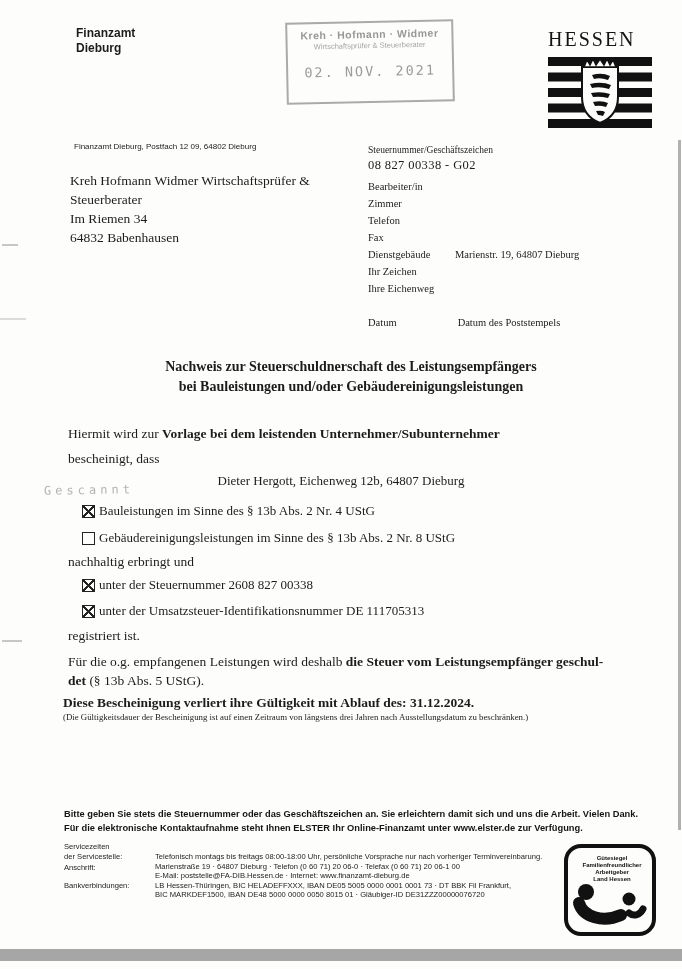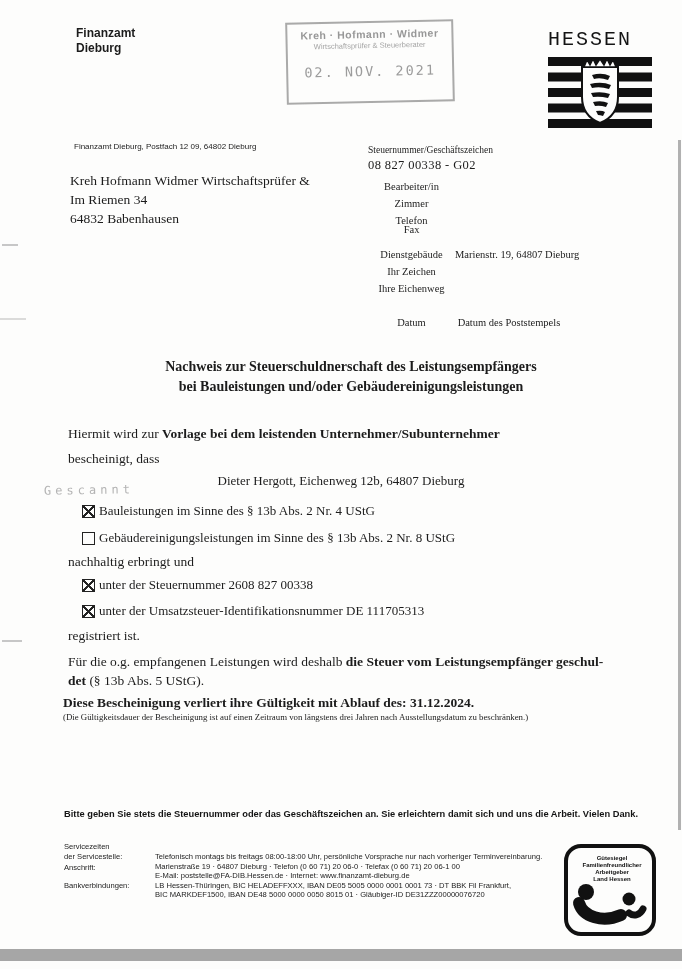--- a/index.html
+++ b/index.html
@@ -17,31 +17,31 @@
   .stamp-box{
     left:286px; top:21px; width:168px; height:82px;
     border:2px solid #a3a3a3; transform:rotate(-1.2deg);
     color:#8f8f8f; text-align:center; box-sizing:border-box; padding-top:5px;
     opacity:.92;
   }
   .stamp-name{font-family:"Liberation Sans",sans-serif; font-weight:bold; font-size:10.5px; letter-spacing:.5px;}
   .stamp-sub{font-family:"Liberation Sans",sans-serif; font-size:7.5px; color:#9d9d9d; margin-top:1px;}
   .stamp-date{margin-top:13px; font-family:"DejaVu Sans Mono",monospace; font-size:13.5px; letter-spacing:2px; color:#949494;}
   .hessen-wrap{left:548px; top:28px; width:104px; text-align:left;}
-  .hessen-word{font-family:Liberation Mono, monospace; font-size:20px; letter-spacing:2px; color:#141414;}
+  .hessen-word{font-family:Liberation Serif, serif; font-size:20px; letter-spacing:2px; color:#141414;}
 
   
   .sender-line{left:74px; top:142px; font-family:"Liberation Sans",sans-serif; font-size:8px; color:#222;}
   .recipient{left:70px; top:171px; font-size:13.5px; line-height:19px;}
 
   
   .info-ref-label{left:368px; top:145px; font-size:9.5px;}
   .info-ref-value{left:368px; top:158px; font-size:12.5px; font-weight:normal; letter-spacing:.4px;}
   .info-row{left:368px; width:300px; font-size:10.5px;}
-  .info-row .lbl{display:inline-block; width:87px;text-align:center;}
+  .info-row .lbl{display:inline-block; width:87px;}
   .info-row .val{font-size:10.5px;}
 
   
   .title{left:50px; right:30px; text-align:center; font-size:14px; font-weight:bold;}
   .para{left:68px; right:28px; font-size:13.5px; line-height:19px;}
   .scan-stamp{left:44px; top:483px; font-family:"DejaVu Sans Mono",monospace; font-size:12px;
     letter-spacing:4px; color:#b4b4b4; transform:rotate(-1deg);}
   .subject{left:40px; right:40px; top:473px; text-align:center; font-size:13px;}
 
   .checkrow{left:82px; display:flex; align-items:center; gap:4px; font-size:13px;}
@@ -102,31 +102,32 @@
       <path d="M42,27 q12,-3 21,1 l-2,4 q-9,-3 -17,-1 z" fill="#111"></path>
       <path d="M43,36 q11,-2 19,1 l-2,4 q-8,-2 -15,-1 z" fill="#111"></path>
       <path d="M45,45 q9,-2 15,1 l-2,4 q-6,-2 -11,-1 z" fill="#111"></path>
       <path d="M48,54 q6,-1 9,1 l-2,4 q-3,-1 -5,-1 z" fill="#111"></path>
     </svg>
   </div>
 
   <div class="abs sender-line">Finanzamt Dieburg, Postfach 12 09, 64802 Dieburg</div>
   <div class="abs recipient">
     <div>Kreh Hofmann Widmer Wirtschaftsprüfer &amp;</div>
+    <div>Steuerberater</div>
     <div>Im Riemen 34</div>
     <div>64832 Babenhausen</div>
   </div>
 
   <div class="abs info-ref-label">Steuernummer/Geschäftszeichen</div>
   <div class="abs info-ref-value">08 827 00338 - G02</div>
 
   <div class="abs info-row" style="top:181px"><span class="lbl">Bearbeiter/in</span><span class="val"></span></div>
   <div class="abs info-row" style="top:198px"><span class="lbl">Zimmer</span><span class="val"></span></div>
   <div class="abs info-row" style="top:215px"><span class="lbl">Telefon</span><span class="val"></span></div>
-  <div class="abs info-row" style="top:224px"><span class="lbl">Fax</span><span class="val"></span></div>
+  <div class="abs info-row" style="top:232px"><span class="lbl">Fax</span><span class="val"></span></div>
   <div class="abs info-row" style="top:249px"><span class="lbl">Dienstgebäude</span><span class="val">Marienstr. 19, 64807 Dieburg</span></div>
   <div class="abs info-row" style="top:266px"><span class="lbl">Ihr Zeichen</span><span class="val"></span></div>
   <div class="abs info-row" style="top:283px"><span class="lbl">Ihre Eichenweg</span><span class="val"></span></div>
   <div class="abs info-row" style="top:317px">
     <span class="lbl">Datum</span>
     <span class="val">Datum des Poststempels</span>
   </div>
 
   <div class="abs title" style="top:359px">Nachweis zur Steuerschuldnerschaft des Leistungsempfängers</div>
   <div class="abs title" style="top:379px">bei Bauleistungen und/oder Gebäudereinigungsleistungen</div>
@@ -162,20 +163,21 @@
   <div class="abs para" style="top:652px">
     <span>Für die o.g. empfangenen Leistungen wird deshalb </span><span class="b">die Steuer vom Leistungsempfänger geschul-</span><br>
     <span class="b">det</span><span> (§ 13b Abs. 5 UStG).</span>
   </div>
 
   <div class="abs validity-bold" style="top:695px">Diese Bescheinigung verliert ihre Gültigkeit mit Ablauf des: 31.12.2024.</div>
   <div class="abs validity-note" style="top:712px">(Die Gültigkeitsdauer der Bescheinigung ist auf einen Zeitraum von längstens drei Jahren nach Ausstellungsdatum zu beschränken.)</div>
 
   <div class="abs notice" style="top:808px">
     <div>Bitte geben Sie stets die Steuernummer oder das Geschäftszeichen an. Sie erleichtern damit sich und uns die Arbeit. Vielen Dank.</div>
+    <div>Für die elektronische Kontaktaufnahme steht Ihnen ELSTER Ihr Online-Finanzamt unter www.elster.de zur Verfügung.</div>
   </div>
 
   <div class="abs svc-label" style="top:842px">Servicezeiten</div>
   <div class="abs svc-label" style="top:852px">der Servicestelle:</div>
   <div class="abs svc-label" style="top:863px">Anschrift:</div>
   <div class="abs svc-label" style="top:881px">Bankverbindungen:</div>
 
   <div class="abs svc-line" style="top:852px">Telefonisch montags bis freitags 08:00-18:00 Uhr, persönliche Vorsprache nur nach vorheriger Terminvereinbarung.</div>
   <div class="abs svc-line" style="top:862px">Marienstraße 19 · 64807 Dieburg · Telefon (0 60 71) 20 06-0 · Telefax (0 60 71) 20 06-1 00</div>
   <div class="abs svc-line" style="top:871px">E-Mail: poststelle@FA-DIB.Hessen.de · Internet: www.finanzamt-dieburg.de</div>

